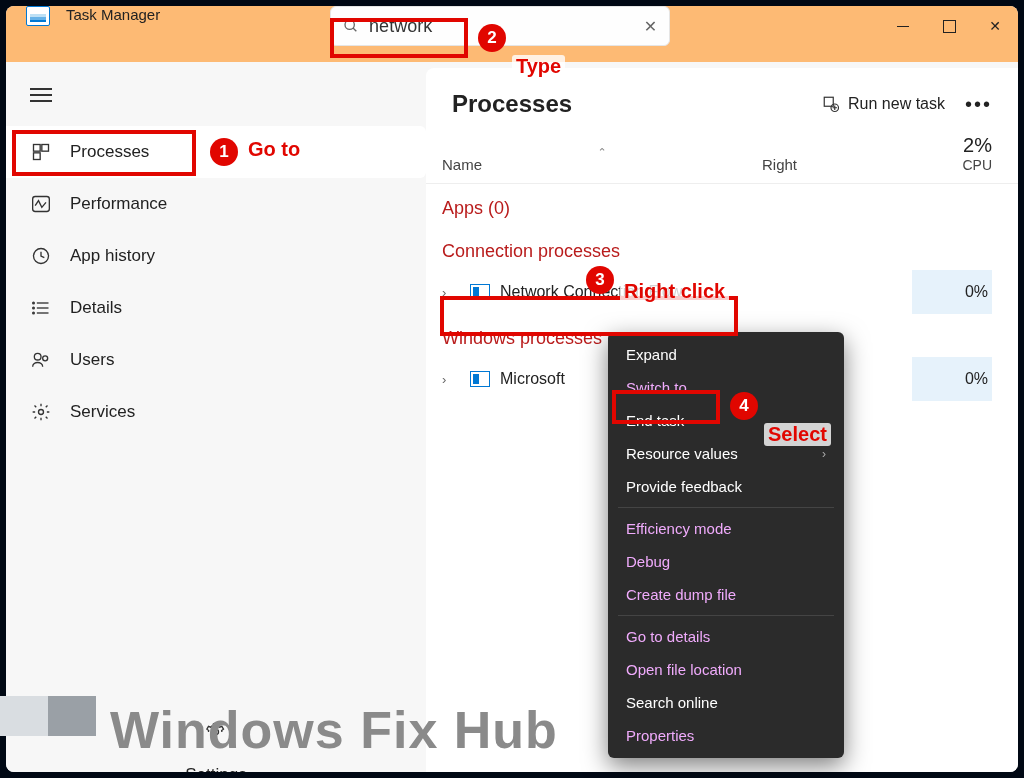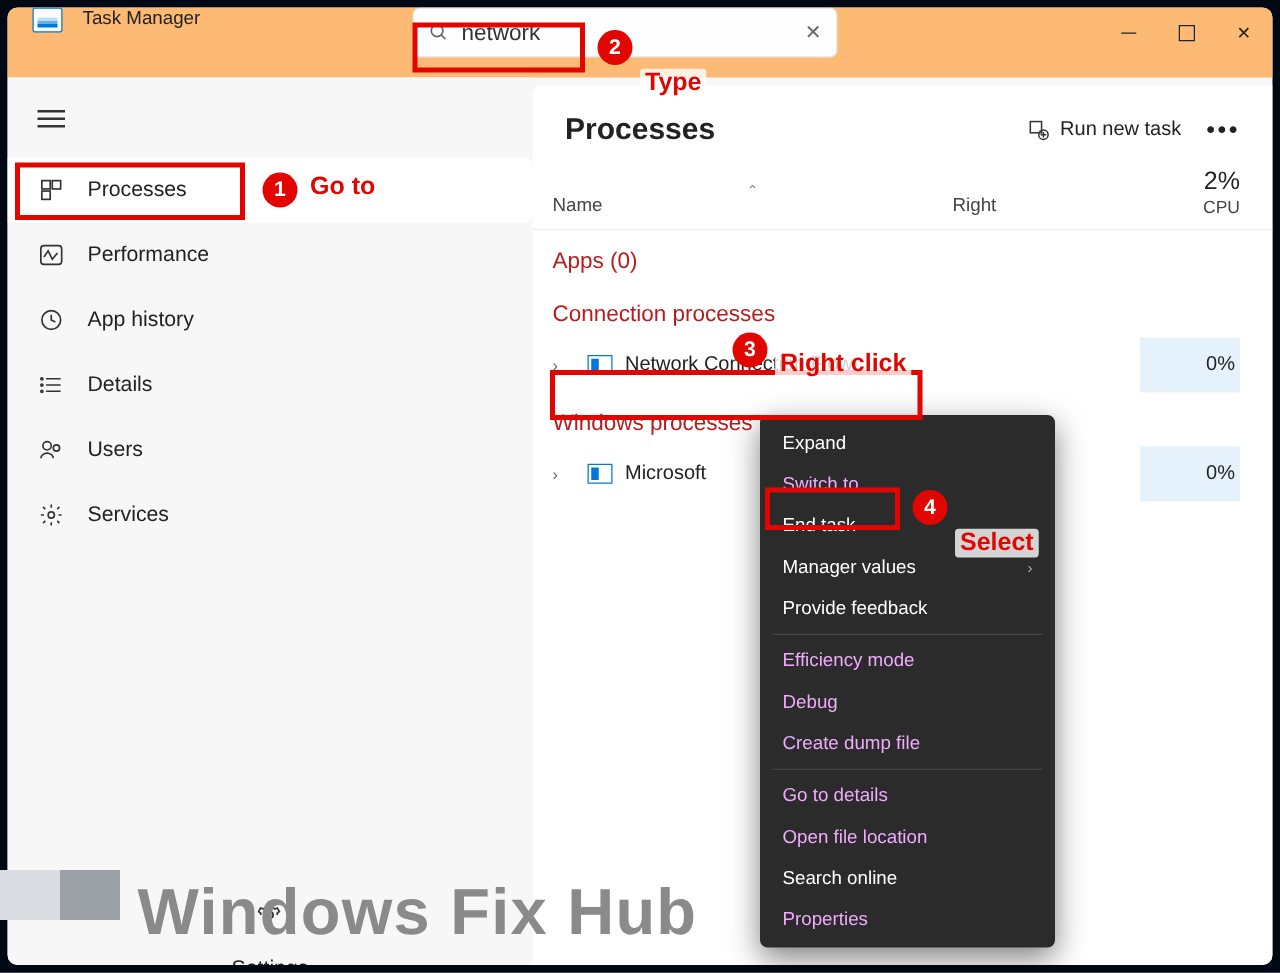--- a/index.html
+++ b/index.html
@@ -242,21 +242,21 @@
   <div class="mi enabled">
       <span>Expand</span>
     </div>
   <div class="mi disabled">
       <span>Switch to</span>
     </div>
   <div class="mi enabled">
       <span>End task</span>
     </div>
   <div class="mi enabled">
-      <span>Manager values</span>
+      <span>Resource values</span>
       <span class="chev">›</span>
     </div>
   <div class="mi enabled">
       <span>Provide feedback</span>
     </div>
   <div class="sep"></div>
   <div class="mi disabled">
       <span>Efficiency mode</span>
     </div>
   <div class="mi disabled">

